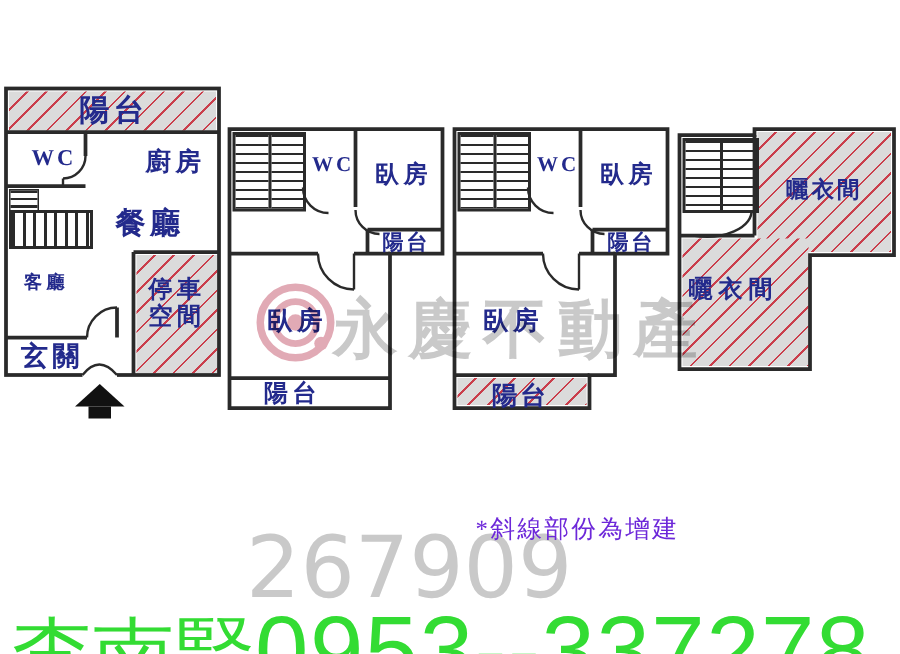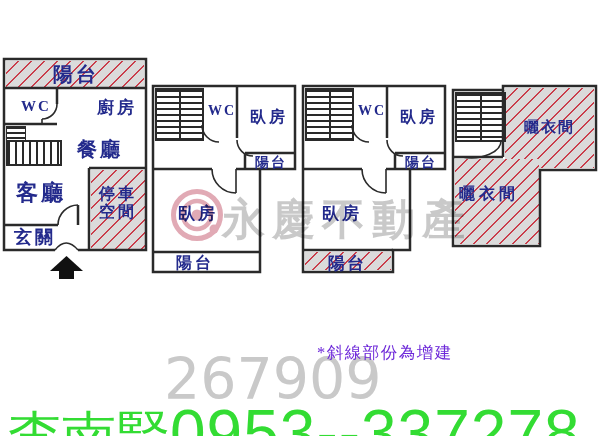--- a/index.html
+++ b/index.html
@@ -116,21 +116,21 @@
     <g fill="#111111">
       <polygon points="50,271 83,271 66.5,256"></polygon>
       <rect x="59" y="271" width="15" height="8"></rect>
     </g>
   </svg>
 
   <div class="rlabel" style="left:53px;  top:64px;  font-size:20px; letter-spacing:3px;">陽台</div>
   <div class="rlabel" style="left:21px;  top:99px;  font-size:15px; letter-spacing:2px;">WC</div>
   <div class="rlabel" style="left:97px;  top:99px;  font-size:17px; letter-spacing:3px;">廚房</div>
   <div class="rlabel" style="left:77px;  top:139px; font-size:20px; letter-spacing:3px;">餐廳</div>
-  <div class="rlabel" style="left:16px;  top:182px; font-size:22px; letter-spacing:3px;">客廳</div>
+  <div class="rlabel" style="left:16px;  top:182px; font-size:12px; letter-spacing:3px;">客廳</div>
   <div class="rlabel" style="left:99px;  top:186px; font-size:16px; letter-spacing:3px;">停車</div>
   <div class="rlabel" style="left:99px;  top:204px; font-size:16px; letter-spacing:3px;">空間</div>
   <div class="rlabel" style="left:14px;  top:228px; font-size:18px; letter-spacing:3px;">玄關</div>
 
   <div class="rlabel" style="left:208px; top:104px; font-size:14px; letter-spacing:2px;">WC</div>
   <div class="rlabel" style="left:250px; top:109px; font-size:16px; letter-spacing:3px;">臥房</div>
   <div class="rlabel" style="left:255px; top:156px; font-size:14px; letter-spacing:2px;">陽台</div>
   <div class="rlabel" style="left:178px; top:205px; font-size:17px; letter-spacing:3px;">臥房</div>
   <div class="rlabel" style="left:176px; top:255px; font-size:16px; letter-spacing:3px;">陽台</div>
 

